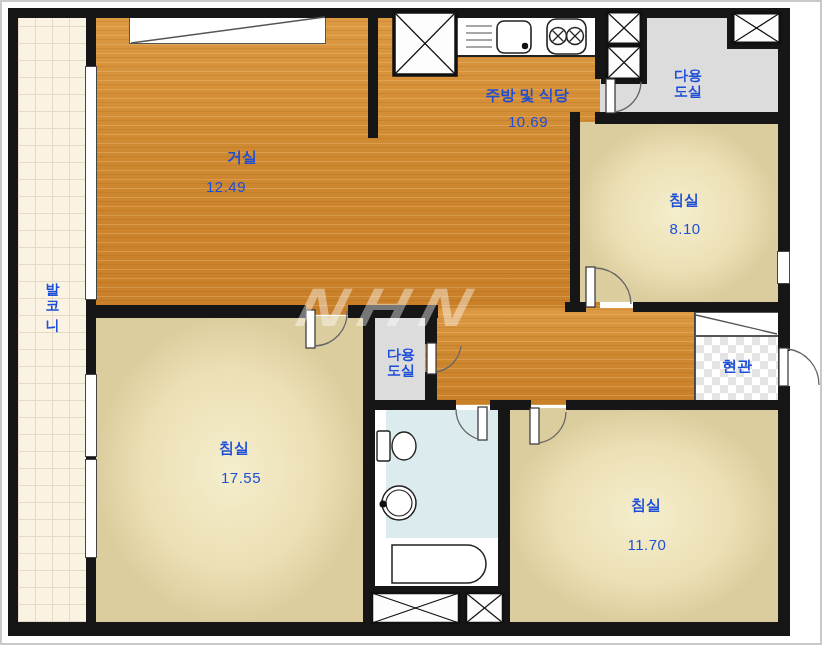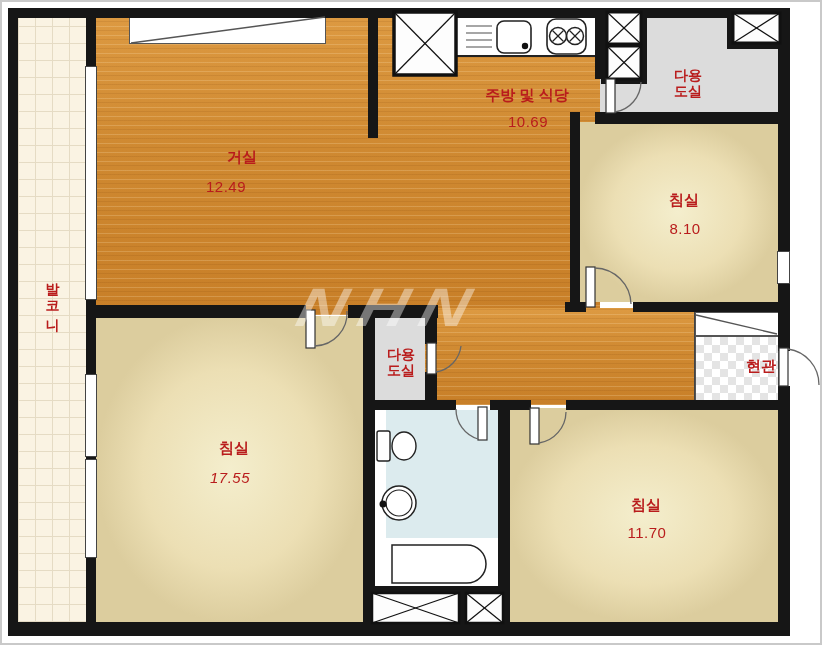--- a/index.html
+++ b/index.html
@@ -18,21 +18,21 @@
            repeating-linear-gradient(0deg,#e5dbc4 0 1px,rgba(0,0,0,0) 1px 17px),
            repeating-linear-gradient(90deg,#e5dbc4 0 1px,rgba(0,0,0,0) 1px 17px);}
   .gray{background:#dcdcdc;}
   .bathwhite{background:#ffffff;}
   .bathblue{background:#dcebee;}
   .checker{background:repeating-conic-gradient(#e4e4e4 0% 25%, #ffffff 0% 50%);background-size:16px 16px;}
   .whitebox{position:absolute;background:#ffffff;border:1px solid #555;box-sizing:border-box;}
   .window{position:absolute;background:#ffffff;border:1px solid #444;box-sizing:border-box;}
   .counter{position:absolute;background:#ffffff;border-bottom:2px solid #222;box-sizing:border-box;}
   .label{position:absolute;transform:translate(-50%,-50%);font-size:15px;font-weight:bold;
-         color:#b91c1c;white-space:nowrap;text-align:center;}
+         color:#1d4ed8;white-space:nowrap;text-align:center;}
   .area{font-weight:normal;letter-spacing:.5px;}
   .label.small{font-size:14px;line-height:1.15;}
   .vertical{writing-mode:vertical-rl;text-orientation:upright;letter-spacing:4px;font-size:14px;}
   .entrance-wrap{position:absolute;border-left:1px solid #444;box-sizing:border-box;}
   .shoe-closet{position:absolute;background:#fff;border:1px solid #555;box-sizing:border-box;}
   svg.overlay{position:absolute;left:0;top:0;pointer-events:none;}
   .wm{position:absolute;transform:translate(-50%,-50%);color:rgba(255,255,255,.42);z-index:50;pointer-events:none;}
   .wm-logo{font-size:54px;font-weight:bold;font-style:italic;letter-spacing:10px;
            transform:translate(-50%,-50%) skewX(-14deg) scaleX(1.25);}
   .wm-text{font-size:23px;font-weight:800;letter-spacing:2px;}
@@ -197,28 +197,28 @@
   <div class="label area" style="left:528px;top:121px;">10.69</div>
 
   <div class="label small" style="left:688px;top:83px;">
     <div>다용</div>
     <div>도실</div>
   </div>
 
   <div class="label" style="left:684px;top:200px;">침실</div>
   <div class="label area" style="left:685px;top:228px;">8.10</div>
 
-  <div class="label" style="left:737px;top:366px;margin-left:24px;">현관</div>
+  <div class="label" style="left:737px;top:366px;">현관</div>
 
   <div class="label small" style="left:401px;top:362px;">
     <div>다용</div>
     <div>도실</div>
   </div>
 
   <div class="label" style="left:234px;top:448px;">침실</div>
-  <div class="label area" style="left:230px;top:477px;font-style:italic;">17.55</div>
+  <div class="label area" style="left:241px;top:477px;">17.55</div>
 
   <div class="label" style="left:646px;top:505px;">침실</div>
-  <div class="label area" style="left:647px;top:532px;">11.70</div>
+  <div class="label area" style="left:647px;top:544px;">11.70</div>
 
   <div class="wm wm-logo" style="left:390px;top:307px;">NHN</div>
 
 </div>
 
 </body></html>

